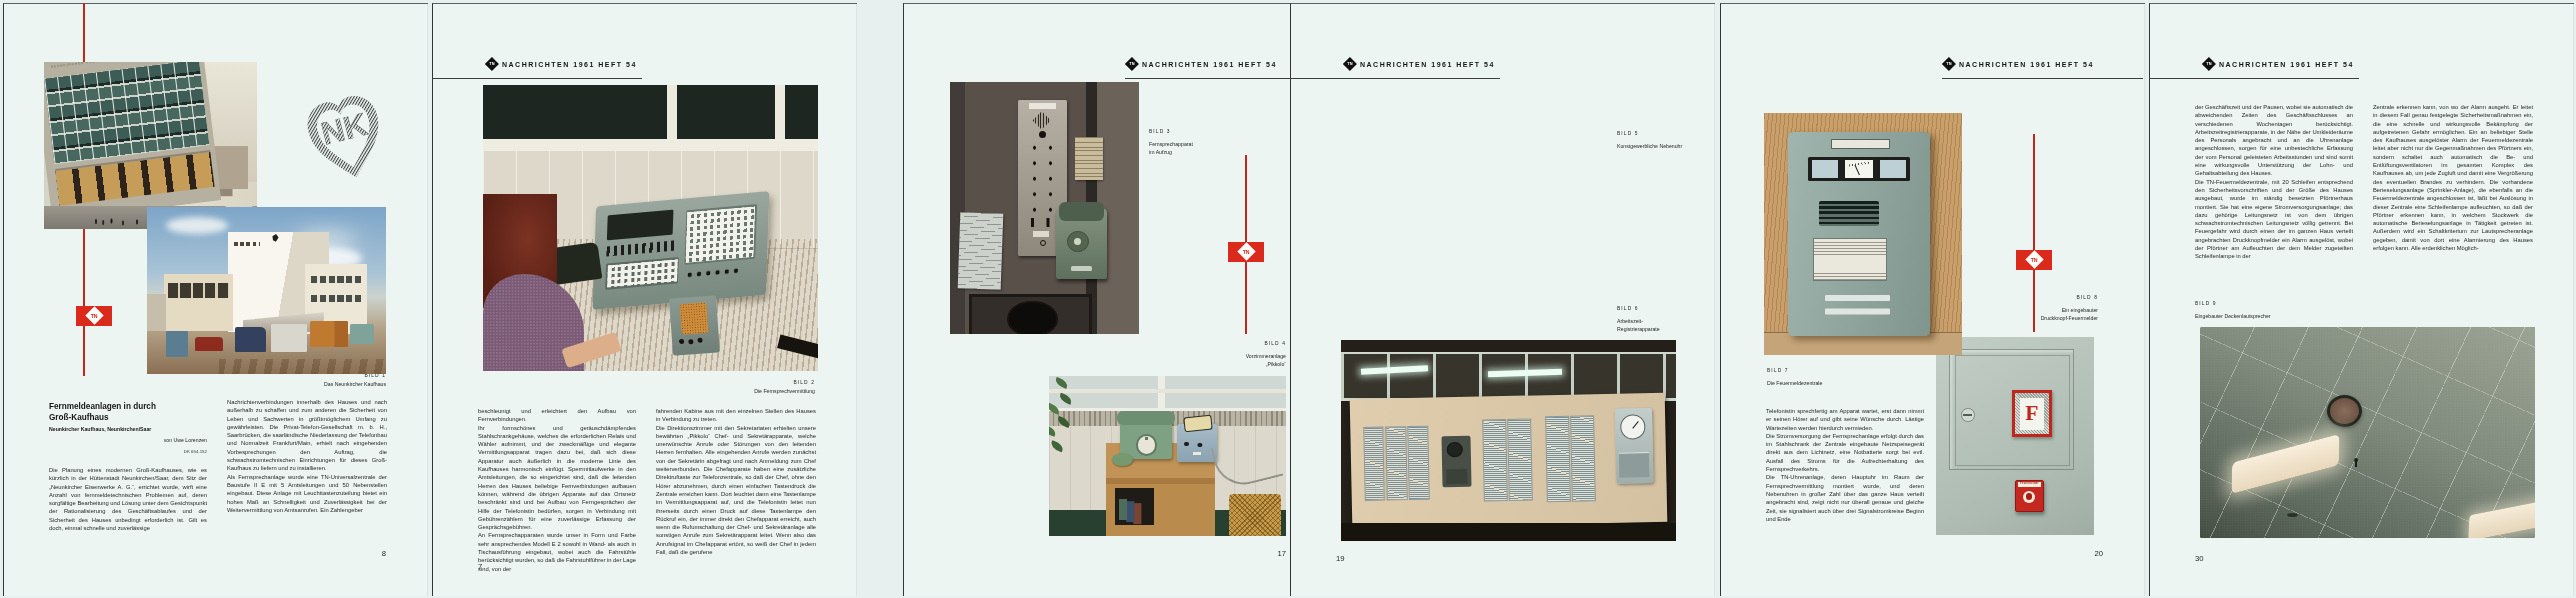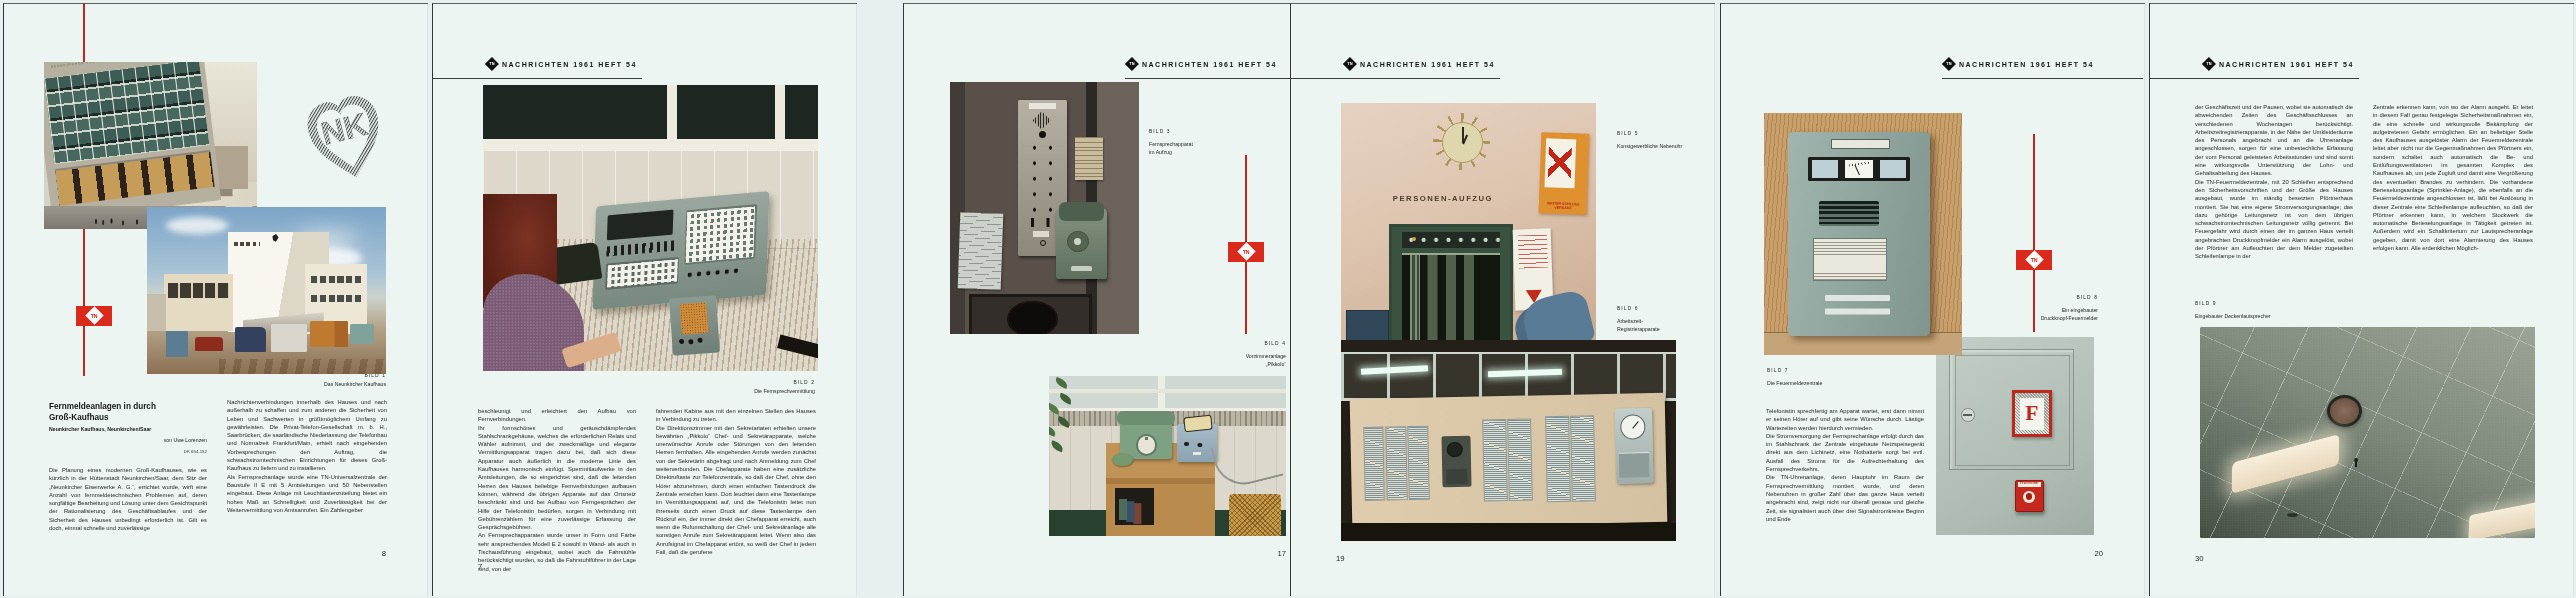--- a/index.html
+++ b/index.html
@@ -279,50 +279,20 @@
   <section class="unit" style="left:1287px">
     <div class="sheet"></div>
     <div class="hdr" style="left:58px">
       <span class="diam">
           <span>TN</span>
         </span>
       <span class="hdr-text">NACHRICHTEN 1961 HEFT 54</span>
     </div>
     <div class="rule" style="left:2.6px;width:210px"></div>
 
-    <div class="photo" style="left:54px;top:103px;width:255px;height:252px;background:linear-gradient(160deg,#e6d2c2 0%,#ddc4ae 45%,#c9a98f 100%)">
-      <b class="a" style="left:36%;top:4%;width:57px;height:57px;border-radius:50%;background:repeating-conic-gradient(#ab9557 0 5deg,rgba(0,0,0,0) 5deg 30deg)"></b>
-      <b class="a" style="left:39.5%;top:7.5%;width:39px;height:39px;border-radius:50%;background:#ded7ae;border:1.5px solid #b29a5c">
-        <b class="a" style="left:50%;top:10%;width:1.3px;height:16.5px;background:#2c2a22;transform-origin:bottom"></b>
-        <b class="a" style="left:50%;top:28%;width:1.5px;height:10.3px;background:#2c2a22;transform:rotate(24deg);transform-origin:bottom"></b>
-      </b>
-      <b class="a" style="left:8%;top:36%;width:64%;text-align:center;font-style:normal;font-size:7.7px;font-weight:bold;letter-spacing:1.5px;color:#4c3c29">PERSONEN-AUFZUG</b>
-      <b class="a" style="left:19%;top:48%;width:46%;height:52%;background:#3a5340;border:3.1px solid #324838">
-        <b class="a" style="left:8%;top:4%;width:84%;height:12%;background:#222b23;background-image:radial-gradient(circle,#cfd6c8 1.8px,rgba(0,0,0,0) 2.2px);background-size:12.4px 100%;background-position:3.1px 50%">
-          <b class="a" style="left:10%;top:30%;width:4.1px;height:4.1px;background:#e0a33c;border-radius:50%"></b>
-        </b>
-        <b class="a" style="left:8%;top:20%;width:84%;height:76%;background:#11160f;border-top:2.1px solid #9aa88f">
-          <b class="a" style="left:8%;top:0;width:10%;height:100%;background:repeating-linear-gradient(90deg,#7d9178 0 2.1px,#3d4a3a 2.1px 4.6px);box-shadow:17.5px 0 0 #50604a,36px 0 0 #50604a,54px 0 0 #50604a"></b>
-        </b>
-      </b>
-      <b class="a" style="left:68%;top:50%;width:15%;height:32%;background:#f2efe4;transform:rotate(-2deg);box-shadow:1px 1.5px 3.1px rgba(80,50,30,.35);text-align:center">
-        <b class="a" style="left:12%;top:8%;width:76%;height:40%;background:repeating-linear-gradient(180deg,#b8352a 0 1px,rgba(0,0,0,0) 1px 4.6px);opacity:.75"></b>
-        <b class="a" style="left:28%;bottom:8%;width:0;height:0;border-left:8.2px solid rgba(0,0,0,0);border-right:8.2px solid rgba(0,0,0,0);border-top:13.4px solid #bf2c1c"></b>
-      </b>
-      <b class="a" style="left:78%;top:12%;width:19%;height:32%;background:#df9130;transform:rotate(2deg);box-shadow:1px 1.5px 3.1px rgba(80,50,30,.35)">
-        <b class="a" style="left:10%;top:8%;width:62%;height:60%;background:#f4f1e6">
-          <b class="a" style="left:12%;top:6%;width:74%;height:84%;background:
-             linear-gradient(45deg,rgba(0,0,0,0) 44%,#c22418 44% 56%,rgba(0,0,0,0) 56%),
-             linear-gradient(-45deg,rgba(0,0,0,0) 44%,#c22418 44% 56%,rgba(0,0,0,0) 56%)"></b>
-        </b>
-        <b class="a" style="left:8%;bottom:4%;width:84%;font-style:normal;font-size:3.6px;font-weight:bold;color:#b8251a;text-align:center;line-height:1.2">WINTER SCHLUSS VERKAUF</b>
-      </b>
-      <b class="a" style="left:2%;bottom:4%;width:17%;height:14%;background:#31475a;box-shadow:inset 0 0 0 1px #223240"></b>
-      <b class="a" style="left:72%;bottom:2%;width:26%;height:22%;background:#5a7b96;border-radius:40% 30% 20% 30%;transform:rotate(-14deg);box-shadow:-10.3px 5.2px 0 #4d6b85"></b>
-    </div>
 
     <div class="cap" style="left:330px;top:130px;width:88px">
       <div class="b">BILD 5</div>
       <div style="margin-top:4.1px">Kunstgewerbliche Nebenuhr</div>
     </div>
 
     <div class="cap" style="left:330px;top:305px;width:88px">
       <div class="b">BILD 6</div>
       <div style="margin-top:4.1px">Arbeitszeit-</div>
       <div>Registrierapparate</div>

